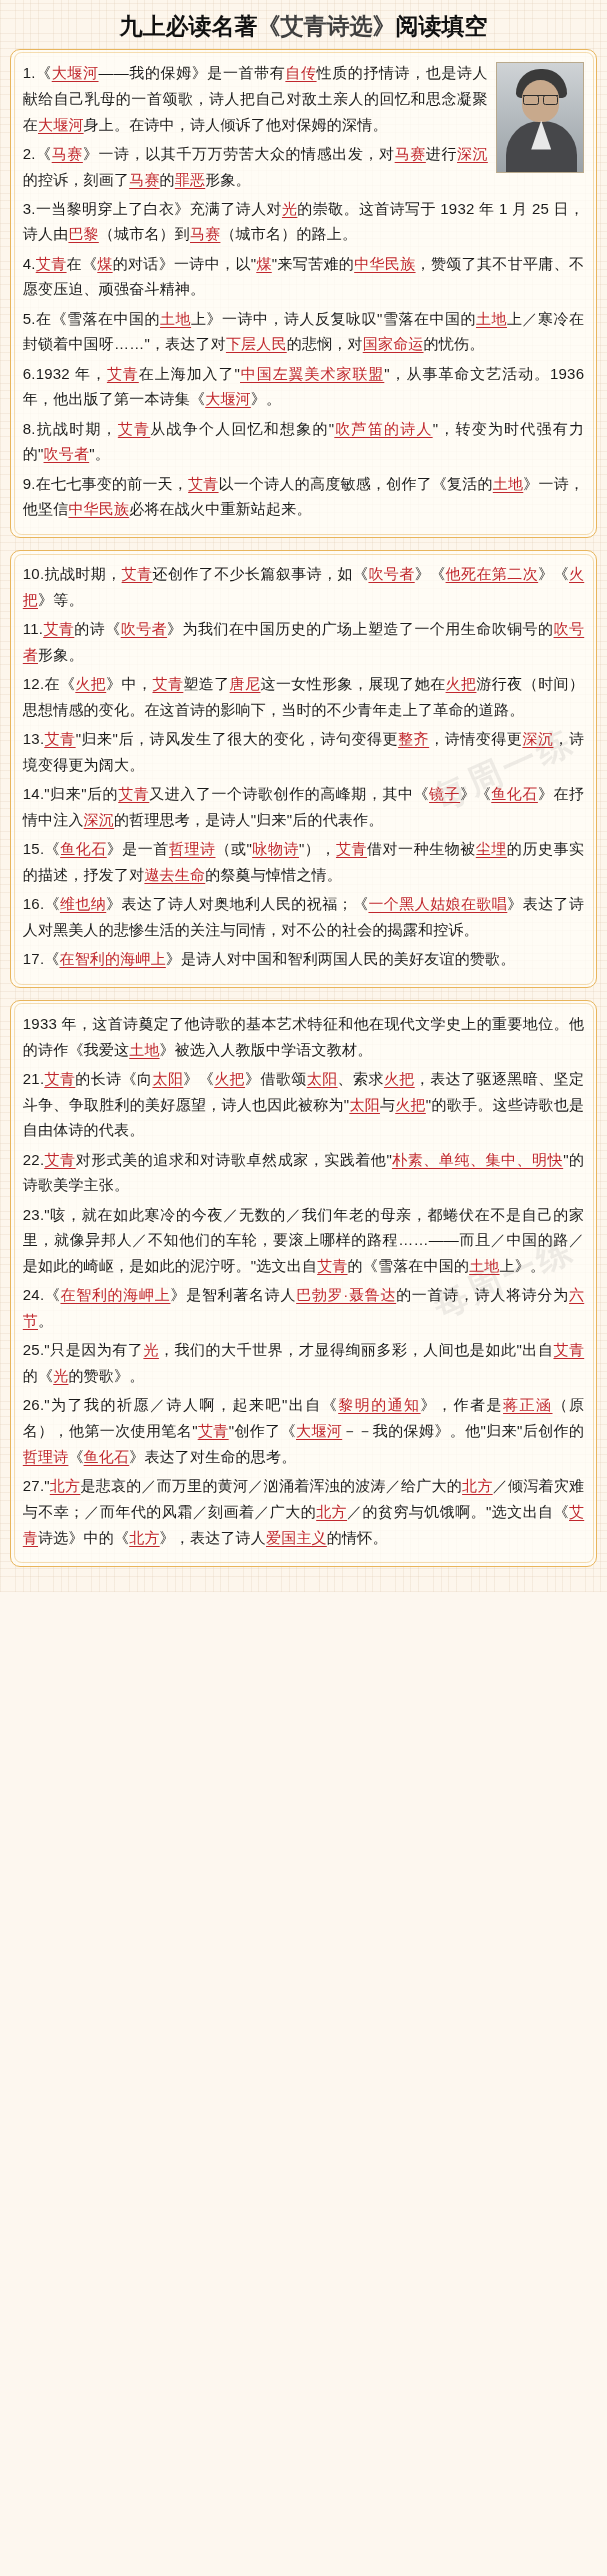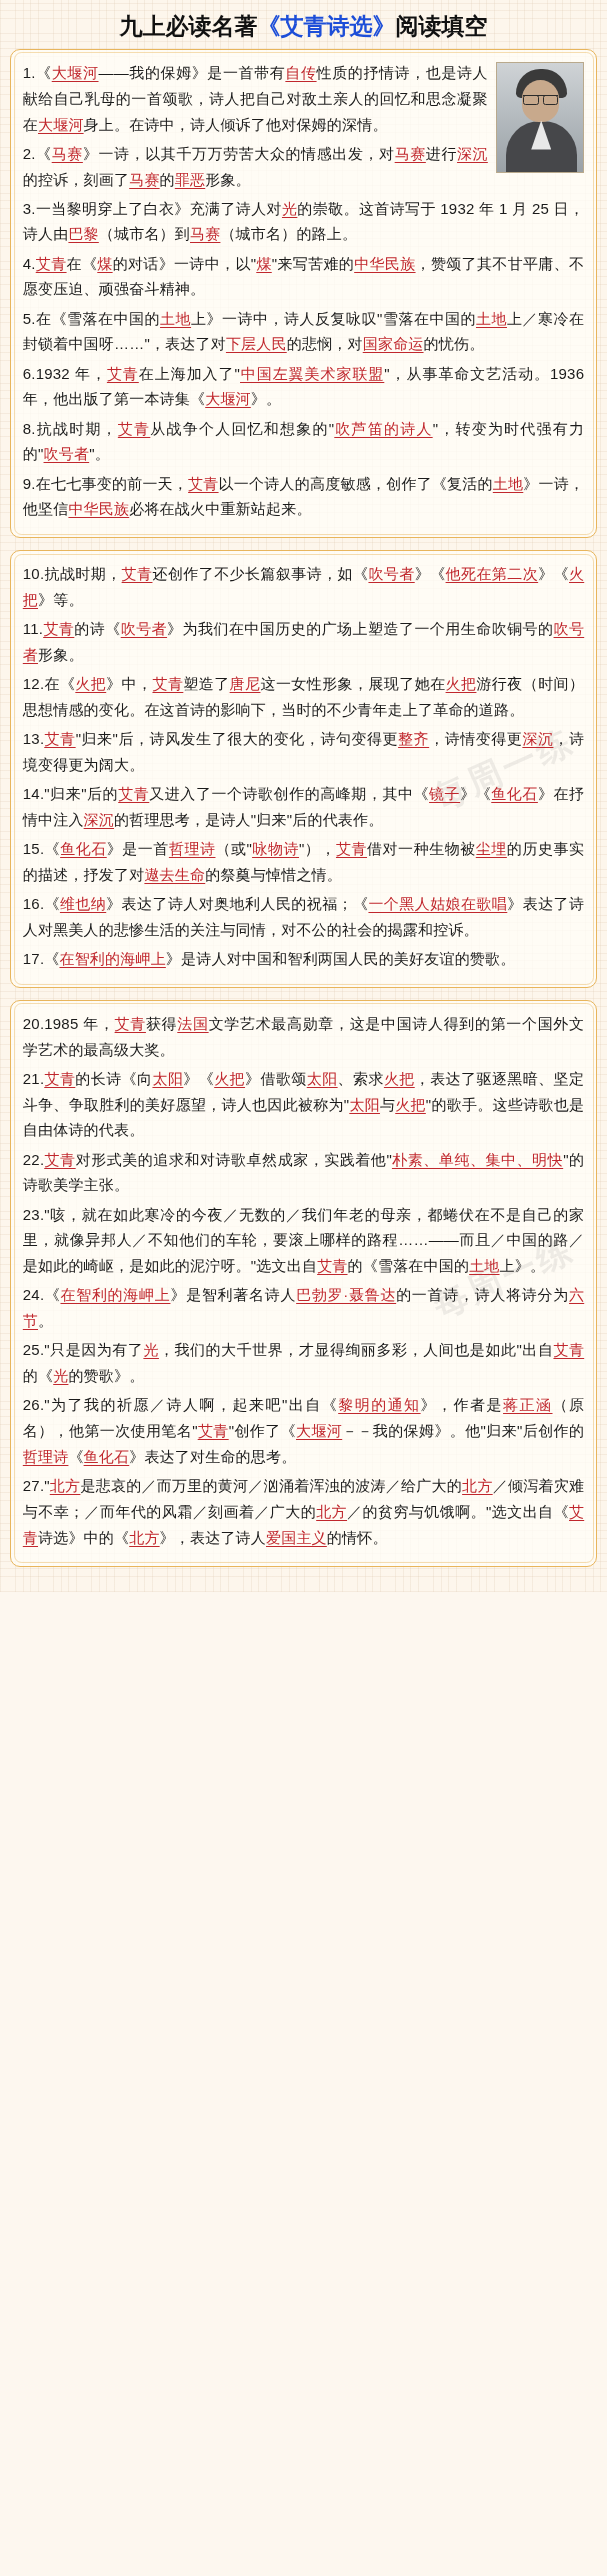--- a/index.html
+++ b/index.html
@@ -19,21 +19,21 @@
   .page-title {
     text-align: center;
     font-size: 23px;
     font-weight: bold;
     color: #111;
     letter-spacing: 0px;
     margin: 3.4px 0 8.4px 0;
     line-height: 1.25;
     position: relative;
   }
-  .page-title .hl { color: #1d4ed8; }
+  .page-title .hl { color: #404040; }
   .card {
     border: 1.7px solid #e8b55c;
     border-radius: 10px;
     background: rgba(255,253,248,0.75);
     padding: 10px 11.8px 11.8px 11.8px;
     margin-bottom: 11.8px;
     position: relative;
     overflow: hidden;
   }
   .card::before{
@@ -139,21 +139,21 @@
   <p class="item">12.在《<span class="r">火把</span>》中，<span class="r">艾青</span>塑造了<span class="r">唐尼</span>这一女性形象，展现了她在<span class="r">火把</span>游行夜（时间）思想情感的变化。在这首诗的影响下，当时的不少青年走上了革命的道路。</p>
   <p class="item">13.<span class="r">艾青</span>"归来"后，诗风发生了很大的变化，诗句变得更<span class="r">整齐</span>，诗情变得更<span class="r">深沉</span>，诗境变得更为阔大。</p>
   <p class="item">14."归来"后的<span class="r">艾青</span>又进入了一个诗歌创作的高峰期，其中《<span class="r">镜子</span>》《<span class="r">鱼化石</span>》在抒情中注入<span class="r">深沉</span>的哲理思考，是诗人"归来"后的代表作。</p>
   <p class="item">15.《<span class="r">鱼化石</span>》是一首<span class="r">哲理诗</span>（或"<span class="r">咏物诗</span>"），<span class="r">艾青</span>借对一种生物被<span class="r">尘埋</span>的历史事实的描述，抒发了对<span class="r">遨去生命</span>的祭奠与悼惜之情。</p>
   <p class="item">16.《<span class="r">维也纳</span>》表达了诗人对奥地利人民的祝福；《<span class="r">一个黑人姑娘在歌唱</span>》表达了诗人对黑美人的悲惨生活的关注与同情，对不公的社会的揭露和控诉。</p>
   <p class="item">17.《<span class="r">在智利的海岬上</span>》是诗人对中国和智利两国人民的美好友谊的赞歌。</p>
 </div>
 
 <div class="card">
   <div class="watermark mid">每周一练</div>
-  <p class="item">20.1985 年，<span class="r">艾青</span>获得<span class="r">法国</span>文学艺术最高勋章，这是中国诗人得到的第一个国外文学艺术的最高级大奖。</p>
+  <p class="item">1933 年，这首诗奠定了他诗歌的基本艺术特征和他在现代文学史上的重要地位。他的诗作《我爱这<span class="r">土地</span>》被选入人教版中学语文教材。</p>
   <p class="item">21.<span class="r">艾青</span>的长诗《向<span class="r">太阳</span>》《<span class="r">火把</span>》借歌颂<span class="r">太阳</span>、索求<span class="r">火把</span>，表达了驱逐黑暗、坚定斗争、争取胜利的美好愿望，诗人也因此被称为"<span class="r">太阳</span>与<span class="r">火把</span>"的歌手。这些诗歌也是自由体诗的代表。</p>
   <p class="item">22.<span class="r">艾青</span>对形式美的追求和对诗歌卓然成家，实践着他"<span class="r">朴素、单纯、集中、明快</span>"的诗歌美学主张。</p>
   <p class="item">23."咳，就在如此寒冷的今夜／无数的／我们年老的母亲，都蜷伏在不是自己的家里，就像异邦人／不知他们的车轮，要滚上哪样的路程……——而且／中国的路／是如此的崎岖，是如此的泥泞呀。"选文出自<span class="r">艾青</span>的《雪落在中国的<span class="r">土地</span>上》。</p>
   <p class="item">24.《<span class="r">在智利的海岬上</span>》是智利著名诗人<span class="r">巴勃罗·聂鲁达</span>的一首诗，诗人将诗分为<span class="r">六节</span>。</p>
   <p class="item">25."只是因为有了<span class="r">光</span>，我们的大千世界，才显得绚丽多彩，人间也是如此"出自<span class="r">艾青</span>的《<span class="r">光</span>的赞歌》。</p>
   <p class="item">26."为了我的祈愿／诗人啊，起来吧"出自《<span class="r">黎明的通知</span>》，作者是<span class="r">蒋正涵</span>（原名），他第一次使用笔名"<span class="r">艾青</span>"创作了《<span class="r">大堰河</span>－－我的保姆》。他"归来"后创作的<span class="r">哲理诗</span>《<span class="r">鱼化石</span>》表达了对生命的思考。</p>
   <p class="item">27."<span class="r">北方</span>是悲哀的／而万里的黄河／汹涌着浑浊的波涛／给广大的<span class="r">北方</span>／倾泻着灾难与不幸；／而年代的风霜／刻画着／广大的<span class="r">北方</span>／的贫穷与饥饿啊。"选文出自《<span class="r">艾青</span>诗选》中的《<span class="r">北方</span>》，表达了诗人<span class="r">爱国主义</span>的情怀。</p>
 </div>
 
 

